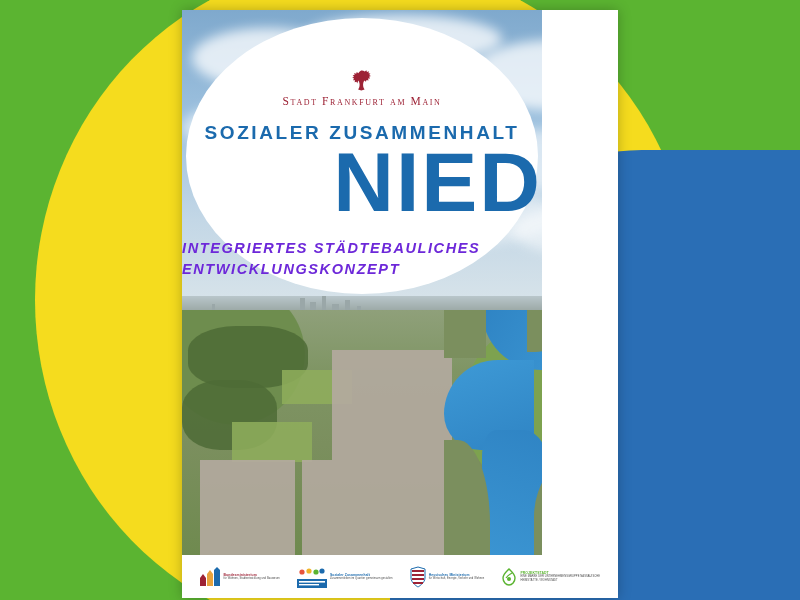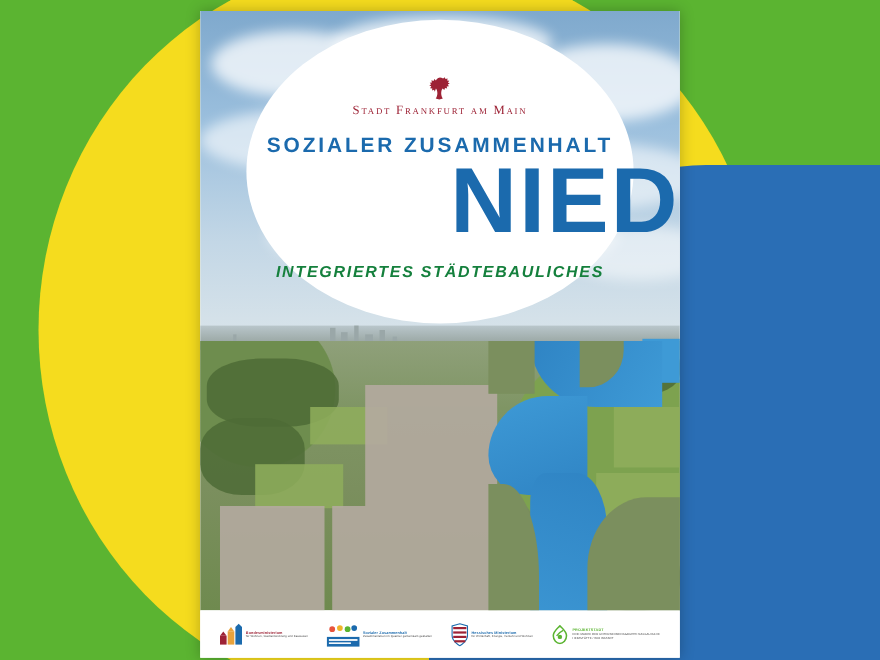--- a/index.html
+++ b/index.html
@@ -60,21 +60,21 @@
     width: 436px; height: 588px;
     background: #ffffff;
     box-shadow: 0 0 12px rgba(0,0,0,0.25);
     overflow: hidden;
   }
 
   
   .photo {
     position: absolute;
     left: 0; top: 0;
-    width: 436px; height: 545px;
+    width: 360px; height: 545px;
     overflow: hidden;
     text-decoration: underline;
   }
   
   .sky {
     position: absolute;
     left: 0; top: 0; width: 436px; height: 300px;
     background: linear-gradient(#7fa9cd 0%, #9cc0de 35%, #c3d7e6 70%, #d9e4ea 100%);
   }
   .cloud {
@@ -207,22 +207,22 @@
     text-align: right;
     color: #1b6aad;
     font-size: 84px;
     font-weight: bold;
     letter-spacing: 2px;
     line-height: 1;
   }
   .subtitle {
     position: absolute;
     left: 0; right: 0; top: 228px;
-    text-align: center;
-    color: #15803d;
+    text-align: left;
+    color: #6d28d9;
     font-size: 14.5px;
     font-style: italic;
     font-weight: bold;
     letter-spacing: 1.6px;
     line-height: 1.45;
   }
 
   
   .footer {
     position: absolute;
@@ -317,20 +317,21 @@
         <svg class="crest-eagle" viewBox="0 0 24 24">
           <path d="M12 2.2c1.6 0 2.6 1 2.6 1L16 2l.6 1.6L18.4 3l-.4 1.8 1.8.2-1.2 1.4 1.6.9-1.7.8 1 1.5-1.9.2.4 1.8-1.8-.6-.6 1.7-1.4-1.2c-.6.6-1.2 2.2-1.2 3.9 0 1.8.6 3.3 1.4 4.4l-3 .9-3-.9c.8-1.1 1.4-2.6 1.4-4.4 0-1.7-.6-3.3-1.2-3.9L7.6 14.3 7 12.6l-1.8.6.4-1.8-1.9-.2 1-1.5-1.7-.8 1.6-.9L3.4 6.6l1.8-.2L4.8 4.6 6.6 5.2 7.2 3.6 8.6 4.8S9.8 2.2 12 2.2z" fill="#9D2235"></path>
         </svg>
         <div class="crest-text">Stadt Frankfurt am Main</div>
       </div>
 
       <div class="kicker">SOZIALER ZUSAMMENHALT</div>
       <div class="bigtitle">NIED</div>
       <div class="subtitle">
         <span>INTEGRIERTES STÄDTEBAULICHES</span><br>
+        <span>ENTWICKLUNGSKONZEPT</span>
       </div>
     </div>
 
     <div class="footer">
 
       <div class="logo logo-1">
         <svg class="mark" width="22" height="22" viewBox="0 0 22 22">
           <rect x="1" y="12" width="6" height="8" fill="#9D2235"></rect>
           <rect x="8" y="8" width="6" height="12" fill="#E8A33D"></rect>
           <rect x="15" y="4" width="6" height="16" fill="#1B6AAD"></rect>

